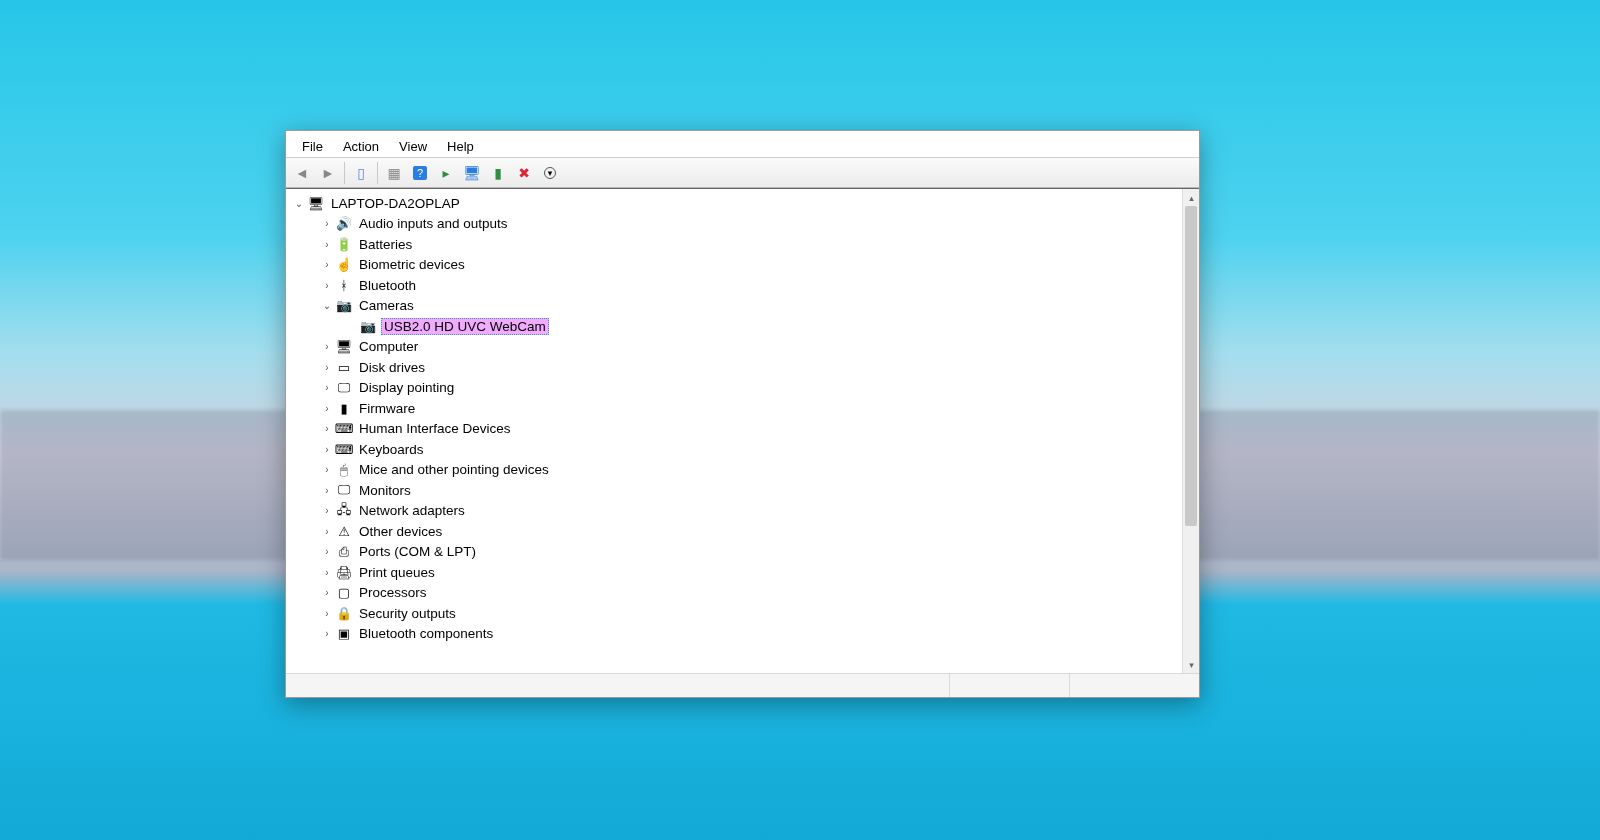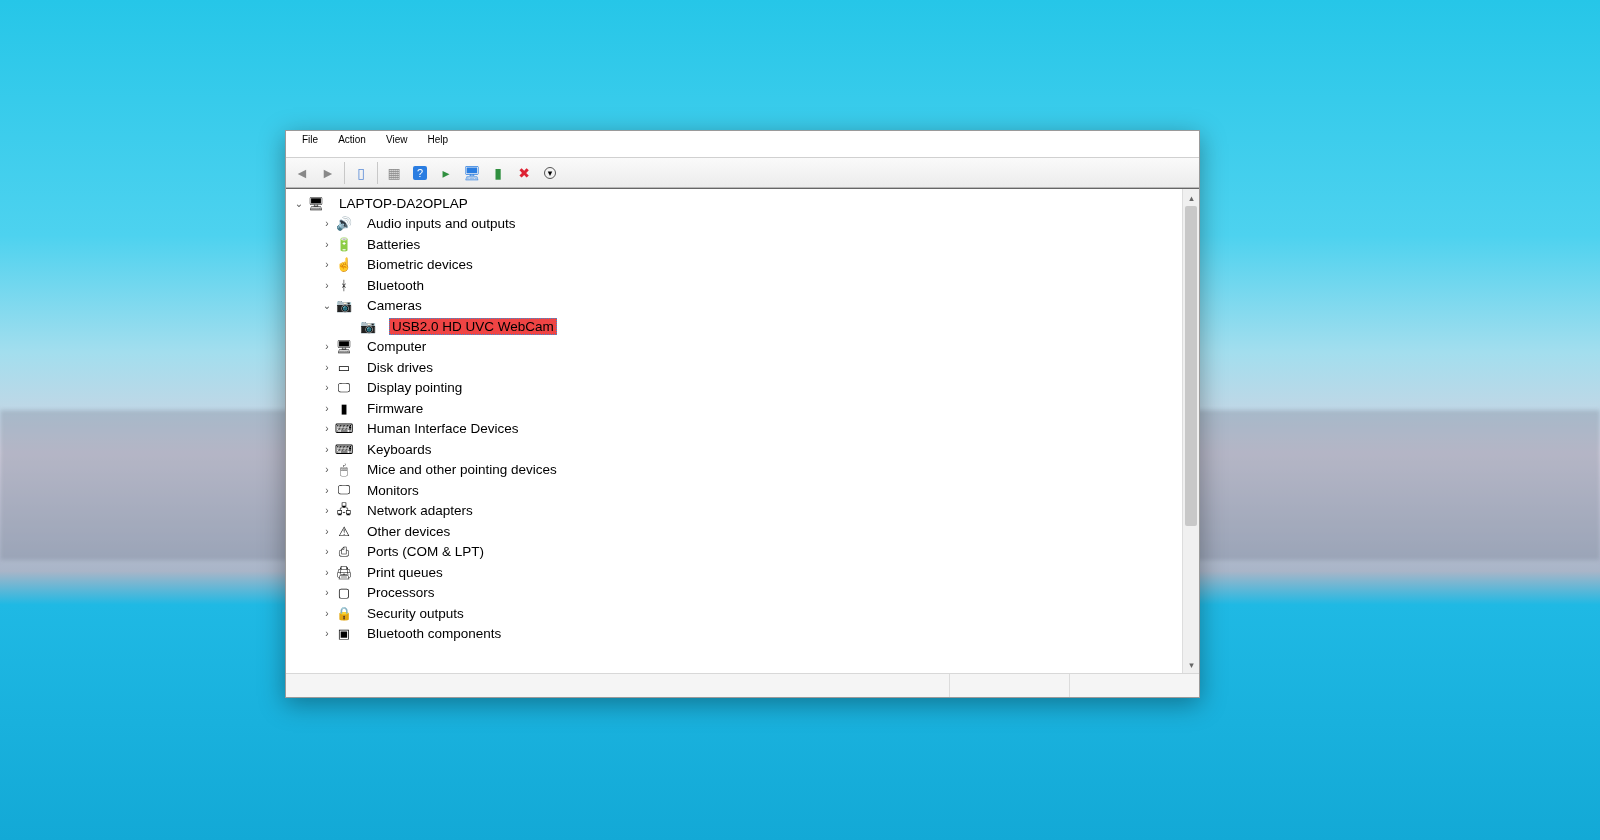--- a/index.html
+++ b/index.html
@@ -20,43 +20,43 @@
     display: flex; flex-direction: column;
   }
   .titlebar { height: 34px; display:flex; align-items:center; padding-left:8px; background:#fff; }
   .titlebar .app-icon { width:16px; height:16px; margin-right:8px; background:#888; display:inline-block; border-radius:1px; position:relative; }
   .titlebar .app-icon::after{content:"";position:absolute;inset:3px;background:#ddd;}
   .title { font-size:13px; color:#000; }
   .win-controls { margin-left:auto; display:flex; }
   .win-btn { width:50px; height:34px; display:flex; align-items:center; justify-content:center; color:#333; }
   .win-btn svg { width:12px; height:12px; stroke:#333; stroke-width:1; fill:none; }
 
-  .menubar { height:27px; border-bottom:1px solid #d0d0d0; display:flex; align-items:flex-start; padding-left:6px; background:#fff; font-size:10px; }
+  .menubar { height:27px; border-bottom:1px solid #d0d0d0; display:flex; align-items:flex-end; padding-left:6px; background:#fff; font-size:13px; }
   .menu-item { padding: 3px 10px; cursor:default; }
 
   .toolbar { height:30px; border-bottom:1px solid #b8b8b8; background: linear-gradient(#fafafa,#ececec); display:flex; align-items:center; padding:0 4px; gap:2px; }
   .tbtn { width:24px; height:24px; display:flex; align-items:center; justify-content:center; border:1px solid transparent; border-radius:2px; font-size:14px; }
   .tsep { width:1px; height:22px; background:#c8c8c8; margin:0 2px; }
 
   .content-wrap { flex:1; min-height:0; position:relative; border-top:1px solid #666; }
   .tree-scroll { position:absolute; inset:0; overflow:hidden; background:#fff; font-size:13.5px; color:#000; }
   .scrollbar { position:absolute; right:0; top:0; bottom:0; width:17px; background:#f0f0f0; border-left:1px solid #ddd; }
   .scroll-arrow { position:absolute; left:0; width:17px; height:17px; display:flex; align-items:center; justify-content:center; font-size:9px; color:#666; }
   .scroll-up{top:0;} .scroll-down{bottom:0;}
   .scroll-thumb { position:absolute; left:2px; right:2px; top:17px; height:320px; background:#c8c8c8; border-radius:2px; }
 
   .tree { padding: 4px 0 4px 6px; }
   .node { display:flex; align-items:center; height:20.5px; white-space:nowrap; }
   .expander { width:14px; text-align:center; font-size:10px; color:#555; cursor:default; user-select:none; }
   .indent0 .expander{ margin-left:0; } .indent0 .nicon{margin-left:2px;}
   .indent1 { padding-left: 28px; }
   .indent2 { padding-left: 52px; }
   .nicon { width:16px; height:16px; margin:0 5px 0 2px; display:inline-flex; align-items:center; justify-content:center; font-size:13px; }
-  .label { padding:0 2px;margin-left:8px; }
-  .selected .label { background:#ef4444; border:1px dotted #3a8fd6; padding:0 2px; }
+  .label { padding:0 2px; }
+  .selected .label { background:#f0abfc; border:1px dotted #3a8fd6; padding:0 2px; }
 
   .statusbar { height:24px; border-top:1px solid #d8d8d8; background:#f5f5f5; display:flex; }
   .status-cell { border-left:1px solid #dcdcdc; height:100%; }
   .status-cell:first-child{border-left:none; flex:1;}
   .status-cell.c2{width:120px;} .status-cell.c3{width:130px;}
 </style>
 </head>
 <body>
 <div class="bg-band"></div>
 

